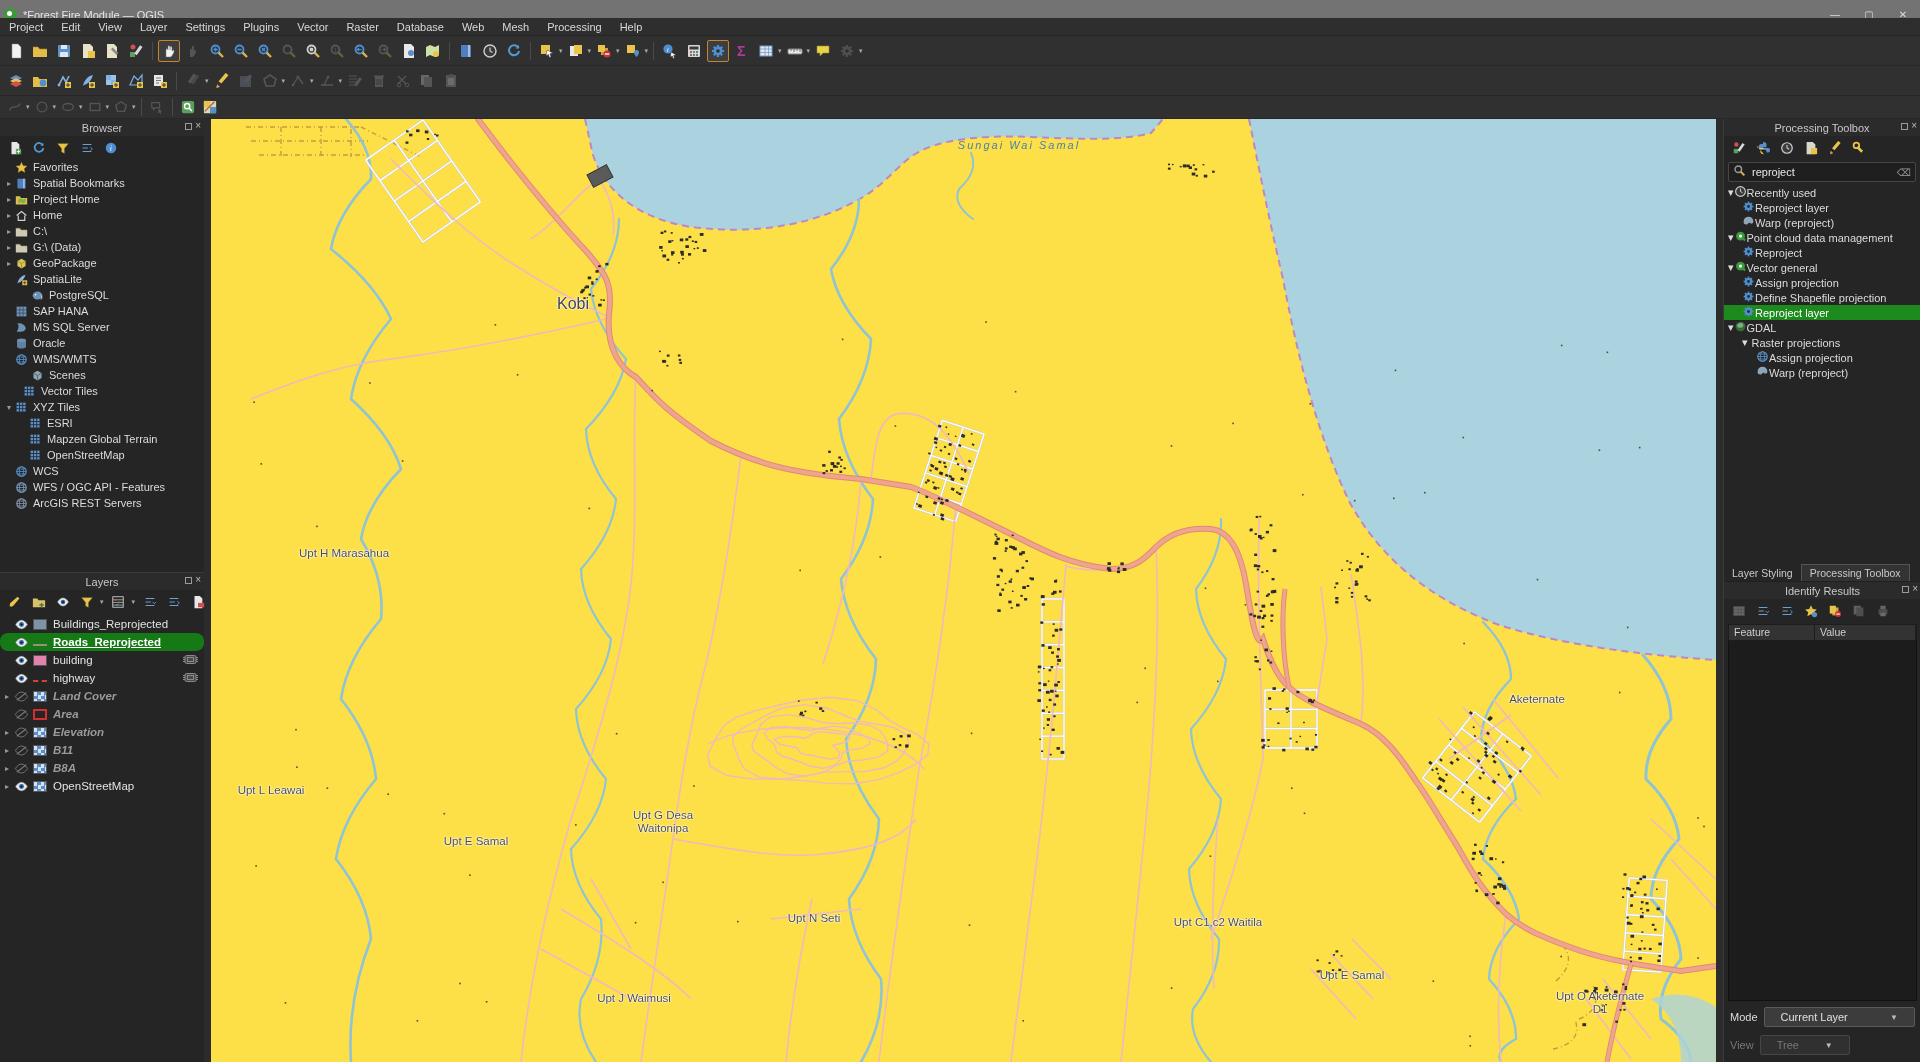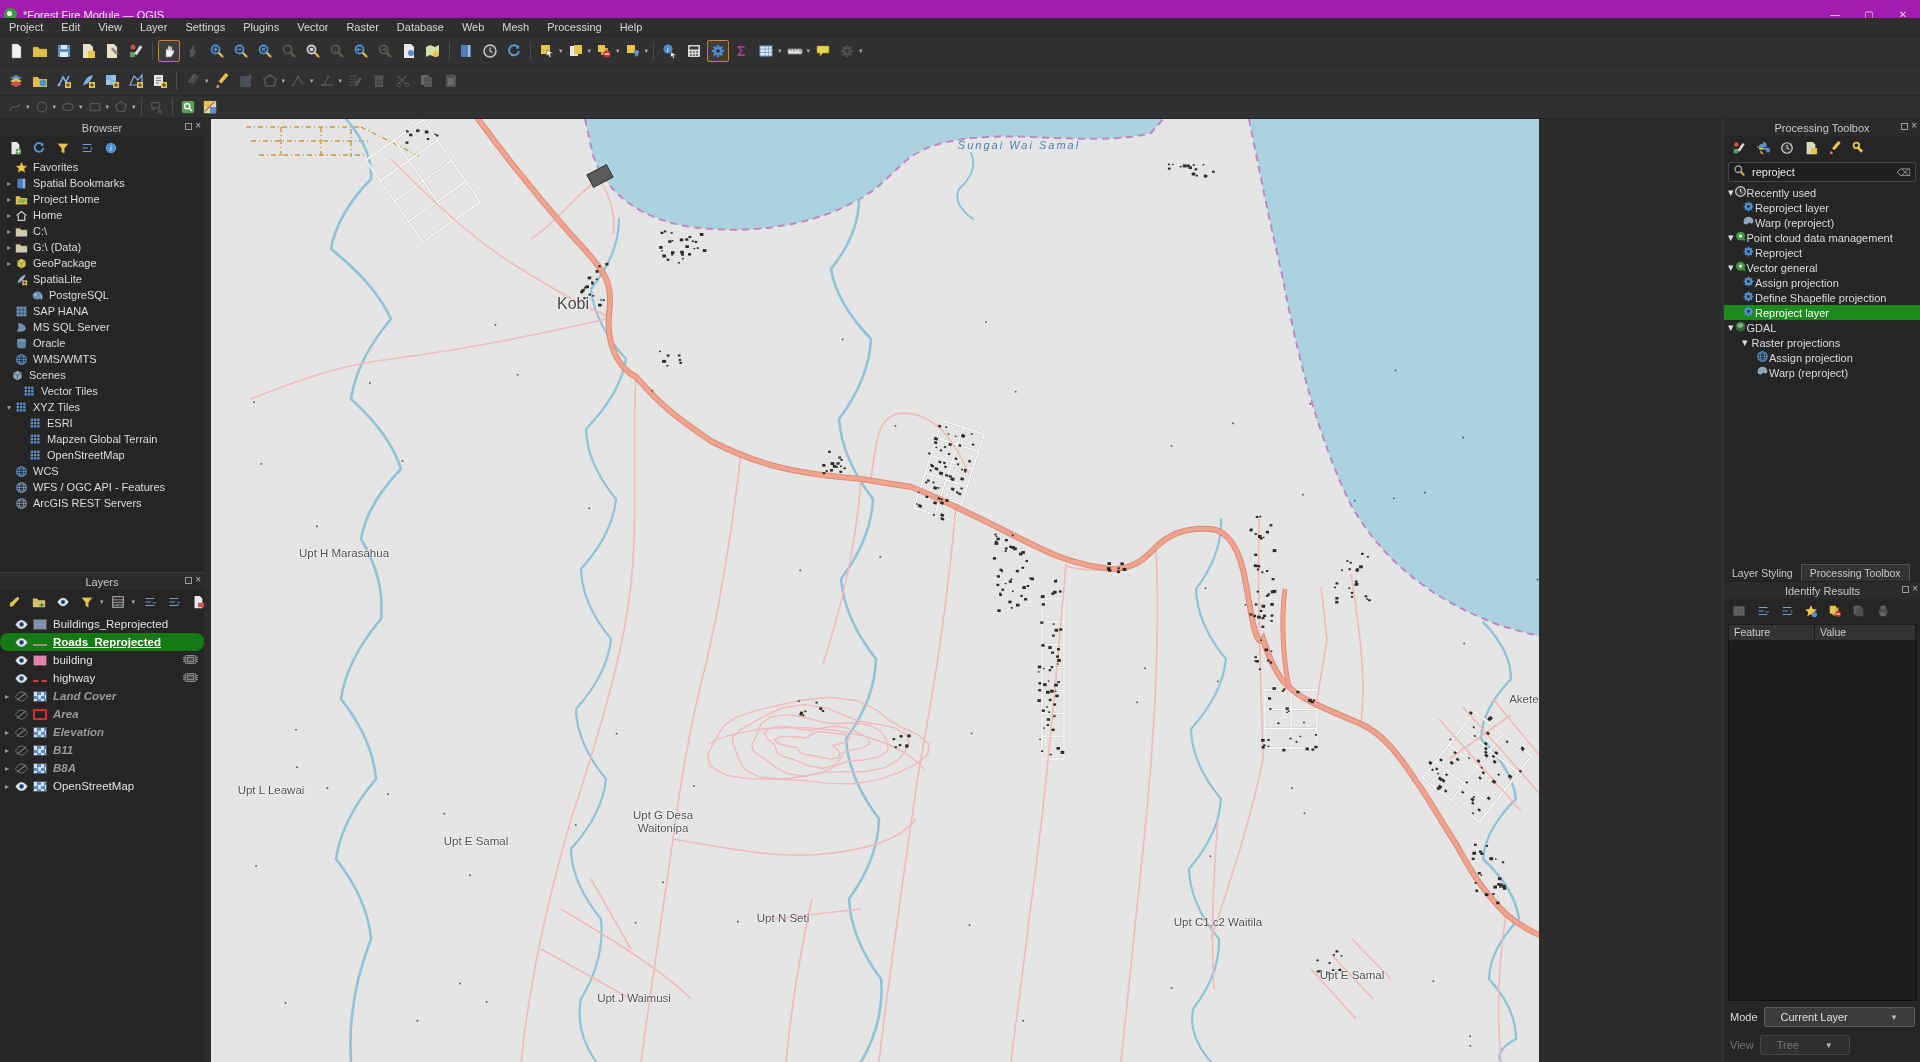--- a/index.html
+++ b/index.html
@@ -1,20 +1,20 @@
 <!DOCTYPE html>
 <html><head>
 <meta charset="utf-8">
 <style>
   html,body{margin:0;padding:0;background:#1a1a1a;}
   *{box-sizing:border-box;}
   #app{position:relative;width:1920px;height:1062px;background:#2c2c2c;
        font-family:"Liberation Sans",sans-serif;color:#dcdcdc;overflow:hidden;}
   
-  #titlebar{position:absolute;left:0;top:0;width:1920px;height:29px;background:#a21caf;
+  #titlebar{position:absolute;left:0;top:0;width:1920px;height:29px;background:#737373;
     display:flex;align-items:center;font-size:11px;color:#e6e6e6;}
   #qgis-logo{width:13px;height:13px;margin:0 6px 0 4px;border-radius:50%;
     background:#3b9b3b;position:relative;}
   #qgis-logo:after{content:"";position:absolute;left:3px;top:3px;width:5px;height:5px;border-radius:50%;background:#fff;}
   #win-controls{margin-left:auto;display:flex;height:18px;}
   .winbtn{width:34px;height:18px;display:flex;align-items:center;justify-content:center;
     font-size:10px;color:#ddd;}
   #menubar{position:absolute;left:0;top:18px;width:1920px;height:18px;background:#2e2e2e;
     display:flex;align-items:center;font-size:11px;color:#d8d8d8;border-bottom:1px solid #262626;}
   .menu-item{padding:0 9px;height:18px;display:flex;align-items:center;}
@@ -71,21 +71,21 @@
   #id-table-head{display:flex;height:17px;background:#333;border:1px solid #1d1d1d;font-size:10.5px;color:#cfcfcf;}
   #id-table-head div{padding:1px 5px;border-right:1px solid #1d1d1d;}
   #id-body{height:360px;background:#1c1c1c;border:1px solid #111;border-top:none;}
   .id-bottom-row{display:flex;align-items:center;gap:6px;padding:4px 6px;font-size:11px;}
   .qselect{flex:1;height:20px;background:#3c3c3c;border:1px solid #5a5a5a;border-radius:2px;
     display:flex;align-items:center;padding:0 16px;font-size:11px;color:#e0e0e0;}
   .qselect .arrow{margin-left:auto;font-size:8px;color:#bbb;}
   .id-bottom-row.disabled{color:#777;}
   .id-bottom-row.disabled .qselect{color:#777;border-color:#454545;background:#303030;width:90px;flex:none;gap:20px;}
   
-  #map-canvas{position:absolute;left:211px;top:119px;width:1328px;height:943px;background:#e5e5e5;overflow:hidden;}
+  #map-canvas{position:absolute;left:211px;top:119px;width:1505px;height:943px;background:#fde047;overflow:hidden;}
   .maplabel{position:absolute;transform:translate(-50%,-50%);font-size:11.5px;color:#4d4d4d;
     text-shadow:0 0 2px #fff,0 0 2px #fff,0 0 1px #fff;white-space:pre;text-align:center;line-height:13px;}
   .maplabel.town{font-size:16px;color:#444;}
   .maplabel.water{color:#4a7fb5;font-style:italic;letter-spacing:2px;font-size:11px;text-shadow:none;}
 </style>
 </head>
 <body>
 
 <div id="app">
   <div id="titlebar">
@@ -699,21 +699,21 @@
             <span class="exp"></span>
             <span class="ticon">
               <svg width="13" height="13" viewBox="0 0 16 16">
                 <circle cx="8" cy="8" r="5.8" fill="none" stroke="#5a9bd5" stroke-width="1.3"></circle>
                 <ellipse cx="8" cy="8" rx="2.6" ry="5.8" fill="none" stroke="#5a9bd5" stroke-width="0.9"></ellipse>
                 <path d="M2.2 8h11.6M3 5h10M3 11h10" stroke="#5a9bd5" stroke-width="0.9"></path>
               </svg>
             </span>
             <span>WMS/WMTS</span>
           </div>
-          <div class="trow" style="padding-left: 0;">
+          <div class="trow" style="padding-left: 20px;">
             <span class="exp"></span>
             <span class="ticon">
               <svg width="13" height="13" viewBox="0 0 16 16">
                 <path d="M3 5l5-3 5 3v6l-5 3-5-3z" fill="#8fa5b5"></path>
                 <path d="M3 5l5 3 5-3M8 8v6" stroke="#4a5a68" fill="none"></path>
               </svg>
             </span>
             <span>Scenes</span>
           </div>
           <div class="trow" style="padding-left: 12px;">
@@ -1838,21 +1838,21 @@
         <rect x="998.6" y="736.4" width="1.6" height="1.6" fill="#2d2b28" opacity="0.8"></rect>
       </svg>
     <div id="map-labels">
         <div class="maplabel water" style="left: 808px; top: 26px;">Sungai Wai Samal</div>
         <div class="maplabel town" style="left: 362px; top: 184px;">Kobi</div>
         <div class="maplabel " style="left: 133px; top: 434px;">Upt H Marasahua</div>
         <div class="maplabel " style="left: 60px; top: 671px;">Upt L Leawai</div>
         <div class="maplabel " style="left: 265px; top: 722px;">Upt E Samal</div>
         <div class="maplabel " style="left: 452px; top: 703px;">Upt G Desa
 Waitonipa</div>
-        <div class="maplabel " style="left: 572px; top: 799px;">Upt N Seti</div>
+        <div class="maplabel " style="left: 603px; top: 799px;">Upt N Seti</div>
         <div class="maplabel " style="left: 423px; top: 879px;">Upt J Waimusi</div>
         <div class="maplabel " style="left: 1007px; top: 803px;">Upt C1,c2 Waitila</div>
         <div class="maplabel " style="left: 1141px; top: 856px;">Upt E Samal</div>
         <div class="maplabel " style="left: 1326px; top: 580px;">Aketernate</div>
         <div class="maplabel " style="left: 1389px; top: 884px;">Upt O Aketernate
 D1</div>
       </div>
   </div>
 
   <div id="right-col">

